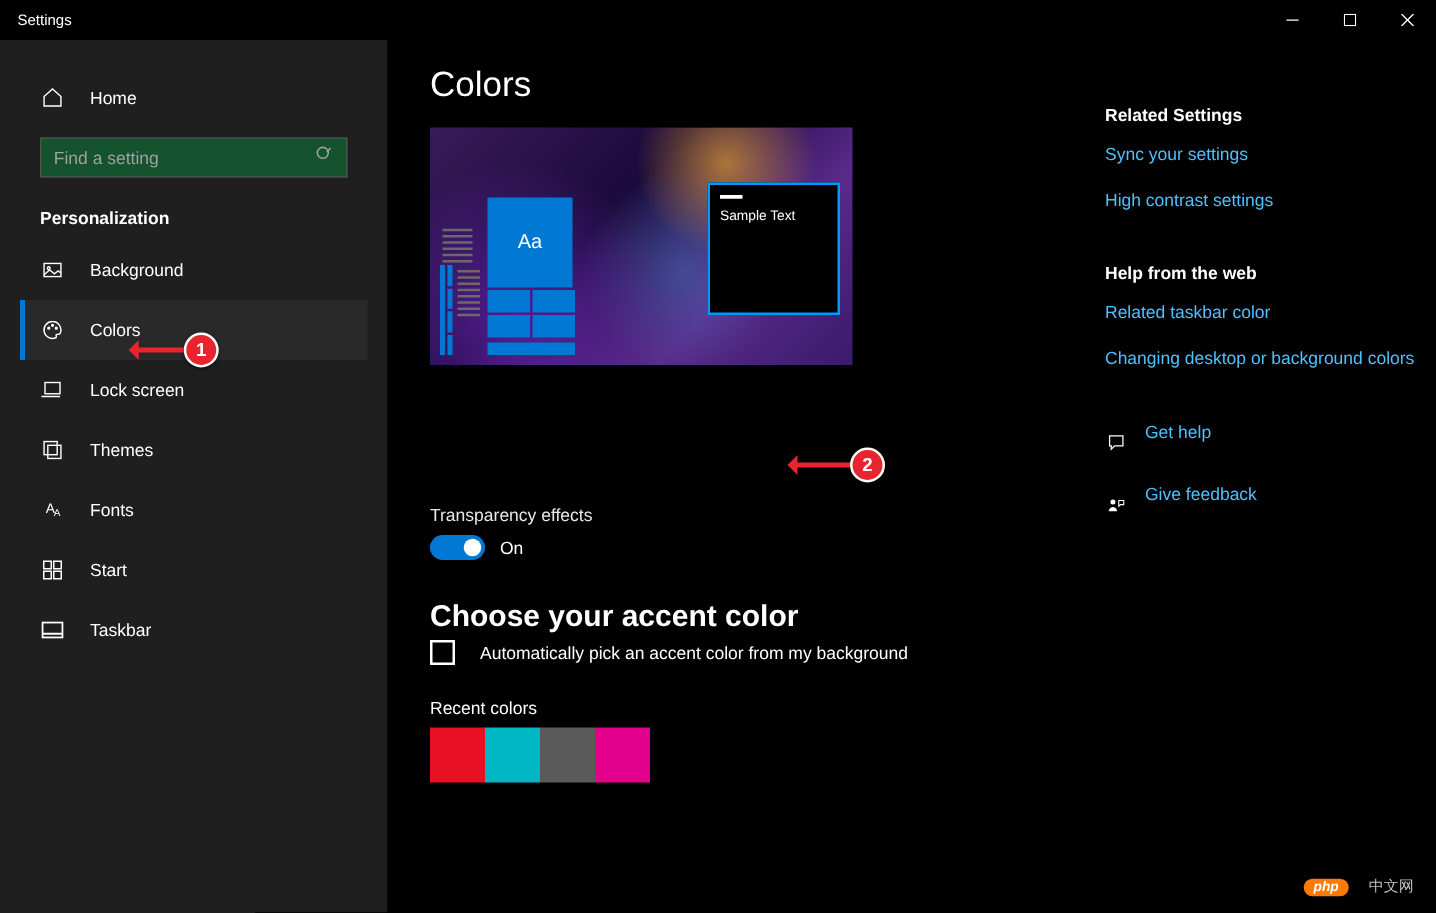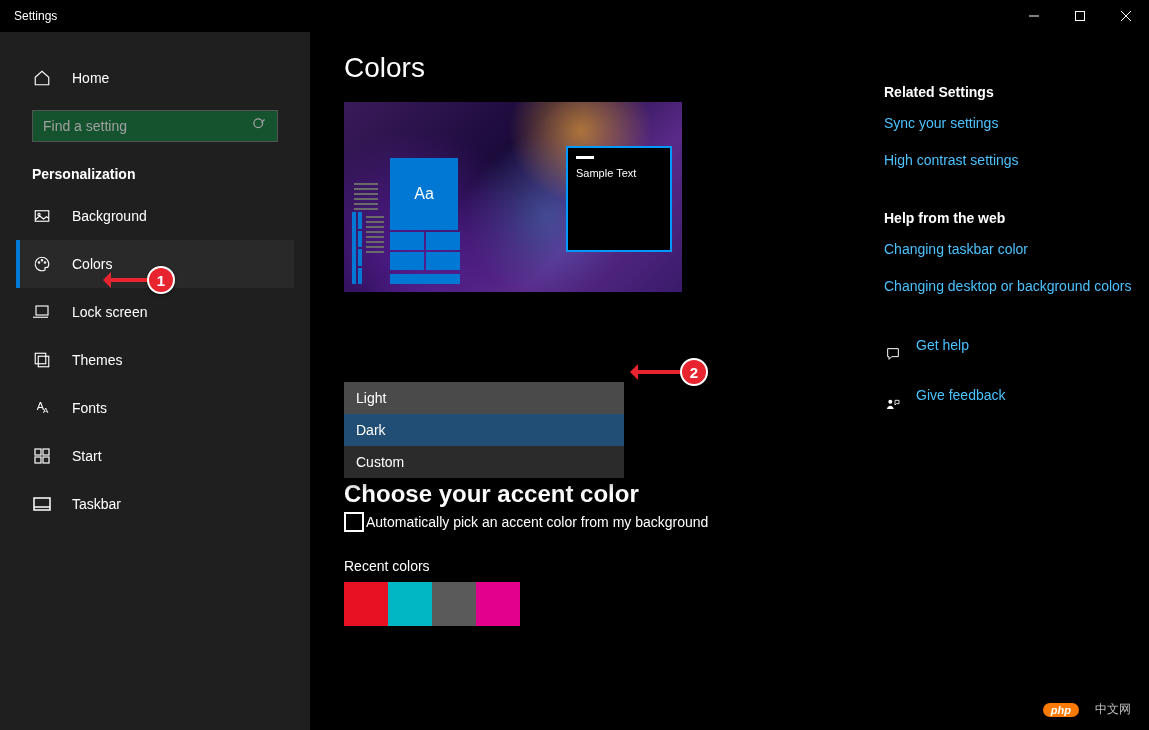--- a/index.html
+++ b/index.html
@@ -59,21 +59,21 @@
   
   .section-row { margin-top:112px; }
   .trans-label { font-size:14px; color:#e8e8e8; margin-bottom:8px;}
   .toggle-row { display:flex; align-items:center; gap:12px; }
   .toggle { width:44px; height:20px; border-radius:10px; background:#0078d4; position:relative; }
   .toggle .knob { position:absolute; right:3px; top:3px; width:14px; height:14px; background:#fff; border-radius:50%; }
   .toggle-state { font-size:14px; }
 
   
   .accent-title { font-size:24px; font-weight:700; margin-top:32px; margin-bottom:4px; }
-  .chk-row { display:flex; align-items:center; gap:2px; font-size:14px; margin-bottom:26px;}
+  .chk-row { display:flex; align-items:center; gap:20px; font-size:14px; margin-bottom:26px;}
   .chk { width:20px; height:20px; border:2px solid #fff; }
   .recent-label { font-size:14px; margin-bottom:8px; }
   .swatches { display:flex; }
   .swatch { width:44px; height:44px; }
 
   
   .rail { margin-left:30px; padding-top:32px; width:260px; }
   .rail h3 { font-size:14px; font-weight:700; margin-bottom:14px; }
   .rail a { display:block; color:#4cc2ff; text-decoration:none; font-size:14px; margin-bottom:18px; line-height:1.35; }
   .rail .hsec { margin-top:40px; }
@@ -285,21 +285,21 @@
       </div>
     </div>
 
     <div class="rail">
       <h3>Related Settings</h3>
       <a>Sync your settings</a>
       <a>High contrast settings</a>
 
       <div class="hsec">
         <h3>Help from the web</h3>
-        <a>Changing taskbar color</a>
+        <a>Related taskbar color</a>
         <a>Changing desktop or background colors</a>
       </div>
 
       <div class="hsec">
         <div class="hl">
           <span class="icon">
               <svg width="16" height="16" viewBox="0 0 24 24" fill="none" stroke="#fff" stroke-width="1.5">
                 <path d="M4 4 h16 v12 h-10 l-4 4 v-4 h-2 z"></path>
               </svg>
             </span>
@@ -311,31 +311,20 @@
                 <circle cx="8" cy="7" r="3"></circle>
                 <path d="M3 18 c0-3 3-5 5-5 s5 2 5 5 z"></path>
                 <path d="M15 5 h6 v5 h-4 l-2 2 z" fill="none" stroke="#fff" stroke-width="1.3"></path>
               </svg>
             </span>
           <a>Give feedback</a>
         </div>
       </div>
     </div>
 
-    <div class="dropdown">
-      <div class="opt hover">
-          <span>Light</span>
-        </div>
-      <div class="opt selected">
-          <span>Dark</span>
-        </div>
-      <div class="opt">
-          <span>Custom</span>
-        </div>
-    </div>
 
   </div>
 </div>
 
 <div class="annot" style="top:266px; left:105px;">
   <div class="arrow-line" style="width:42px;"></div>
   <div class="badge">1</div>
 </div>
 <div class="annot" style="top:358px; left:632px;">
   <div class="arrow-line" style="width:48px;"></div>

